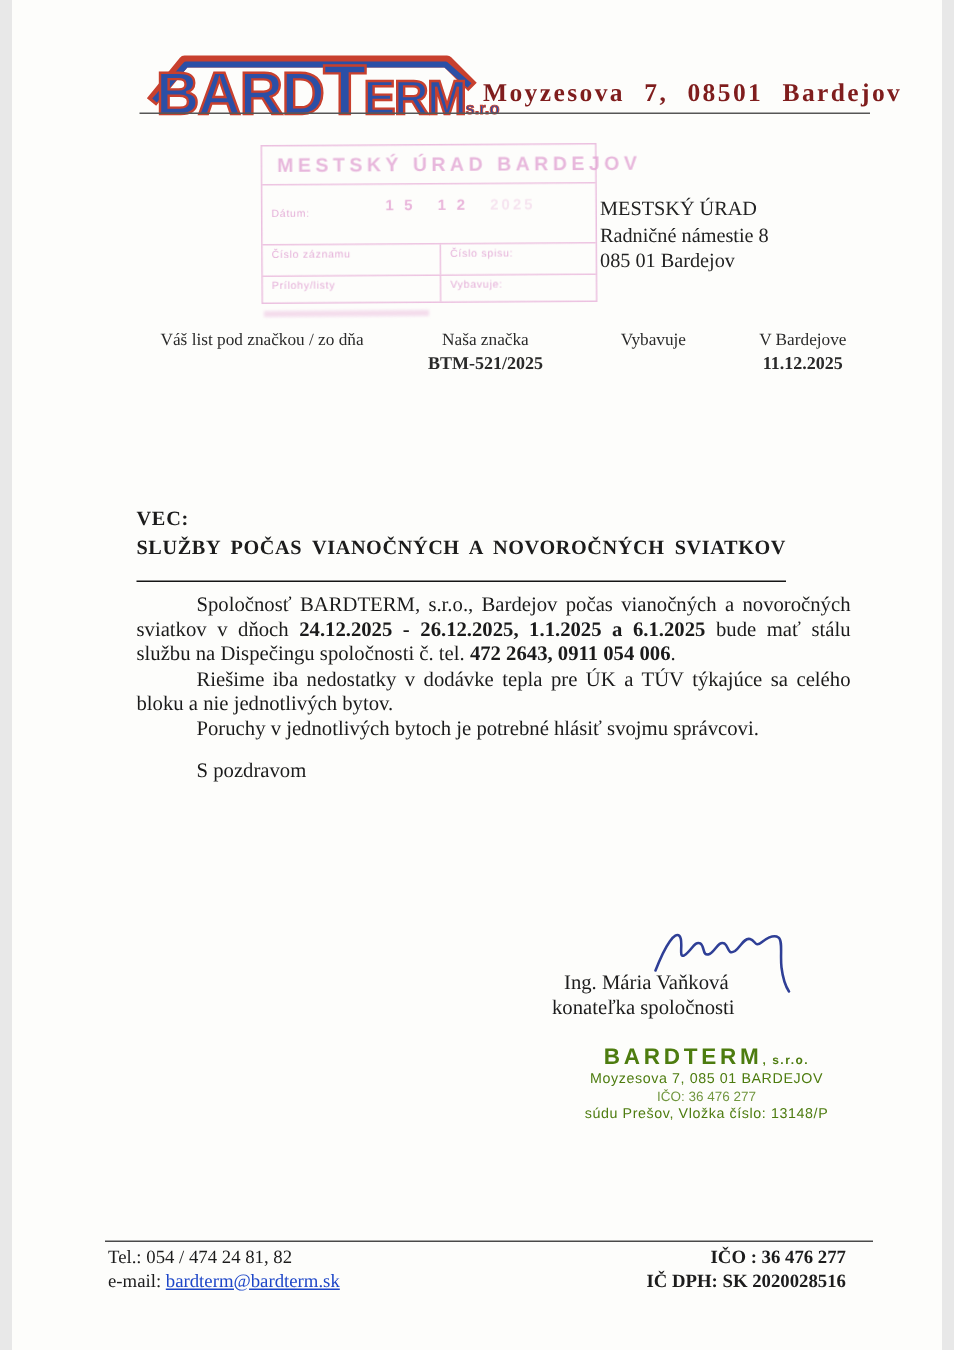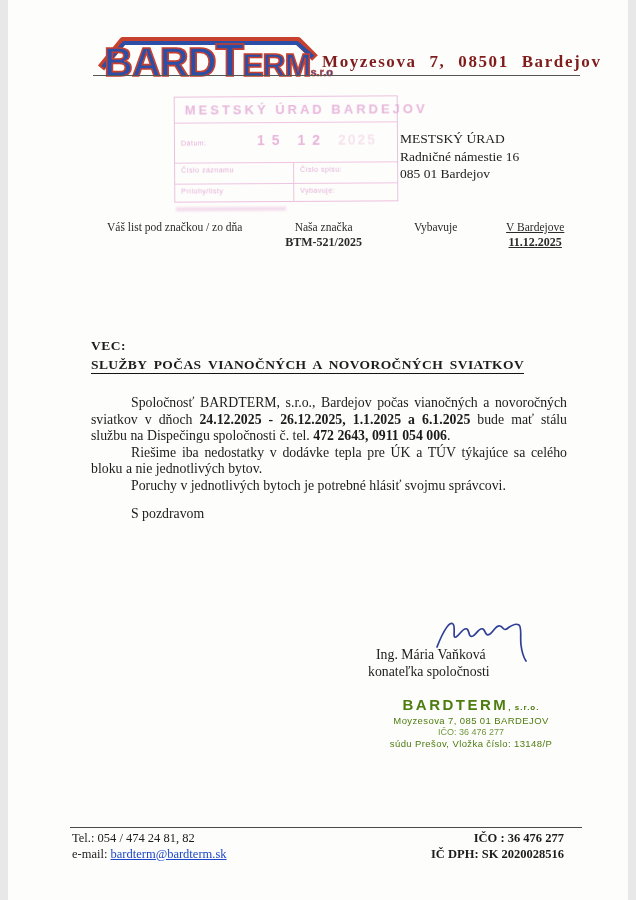--- a/index.html
+++ b/index.html
@@ -42,21 +42,21 @@
   }
   .rstamp-title {
     height:25px; padding:5px 6px 0 10px;
     font-weight:bold; font-size:13px; letter-spacing:3px; white-space:nowrap;
     color:rgba(221,150,205,.8);
   }
   .rstamp-row1 { position:relative; height:40px; border-top:1px solid rgba(226,158,208,.7); }
   .rstamp-lbl { font-size:7px; letter-spacing:.5px; color:rgba(221,150,205,.9); }
   .rstamp-datelbl { position:absolute; left:6px; top:16px; }
   .rstamp-date {
-    position:absolute; left:82px; top:9px; font-size:14px; font-weight:bold;
+    position:absolute; left:82px; top:9px; font-size:10px; font-weight:bold;
     letter-spacing:7px; color:rgba(221,140,200,.75); white-space:nowrap;
   }
   .rstamp-date .faint { opacity:.35; letter-spacing:2px; }
   .rstamp-row2, .rstamp-row3 { display:flex; border-top:1px solid rgba(226,158,208,.7); }
   .rstamp-row2 { height:21px; }
   .rstamp-row3 { height:18px; }
   .rstamp-cell { padding:3px 0 0 6px; width:118px; }
   .rstamp-cell.right { border-left:1px solid rgba(226,158,208,.7); flex:1; }
   .rstamp-smudge {
     position:absolute; left:168px; top:207px; width:110px; height:4px;
@@ -68,29 +68,29 @@
     position:absolute; left:392px; top:130px;
     font-size:13.5px; line-height:17.5px; color:#222;
   }
 
   
   .meta { position:absolute; left:85px; top:221px; width:492px; display:flex; font-size:11.5px; color:#2a2a2a; }
   .meta-col { text-align:center; }
   .meta-col.c1 { flex:1.55; text-align:left; padding-left:14px; }
   .meta-col.c2 { flex:1.25; }
   .meta-col.c3 { flex:1.0; }
-  .meta-col.c4 { flex:1.0;text-decoration:underline; }
+  .meta-col.c4 { flex:1.0; }
   .meta-val { font-weight:bold; font-size:12px; margin-top:2px; }
 
   
   .subject { position:absolute; left:83px; top:338px; font-size:13.5px; }
   .subject-label { font-weight:bold; letter-spacing:.5px; }
   .subject-title {
     display:inline-block; margin-top:3px; font-weight:bold; letter-spacing:.4px;
-    border-bottom:1.6px solid #151515; padding-bottom:0; word-spacing:3px;
+    border-bottom:1.6px solid #151515; padding-bottom:14px; word-spacing:3px;
   }
 
   
   .body-text { position:absolute; left:83px; top:395px; width:476px;
     font-size:13.8px; line-height:16.6px; text-align:justify; color:#1b1b1b; }
   .body-text p { margin:0; text-indent:40px; }
   .closing { margin-top:11px !important; }
 
   
   .sig-stroke { position:absolute; left:426px; top:615px; }
@@ -142,21 +142,21 @@
     </div>
     <div class="rstamp-row3">
       <div class="rstamp-cell rstamp-lbl">Prílohy/listy</div>
       <div class="rstamp-cell right rstamp-lbl">Vybavuje:</div>
     </div>
   </div>
   <div class="rstamp-smudge"></div>
 
   <div class="recipient">
     <div>MESTSKÝ ÚRAD</div>
-    <div>Radničné námestie 16</div>
+    <div>Radničné námestie 8</div>
     <div>085 01  Bardejov</div>
   </div>
 
   <div class="meta">
     <div class="meta-col c1">
       <div>Váš list pod značkou / zo dňa</div>
     </div>
     <div class="meta-col c2">
       <div>Naša značka</div>
       <div class="meta-val">BTM-521/2025</div>

